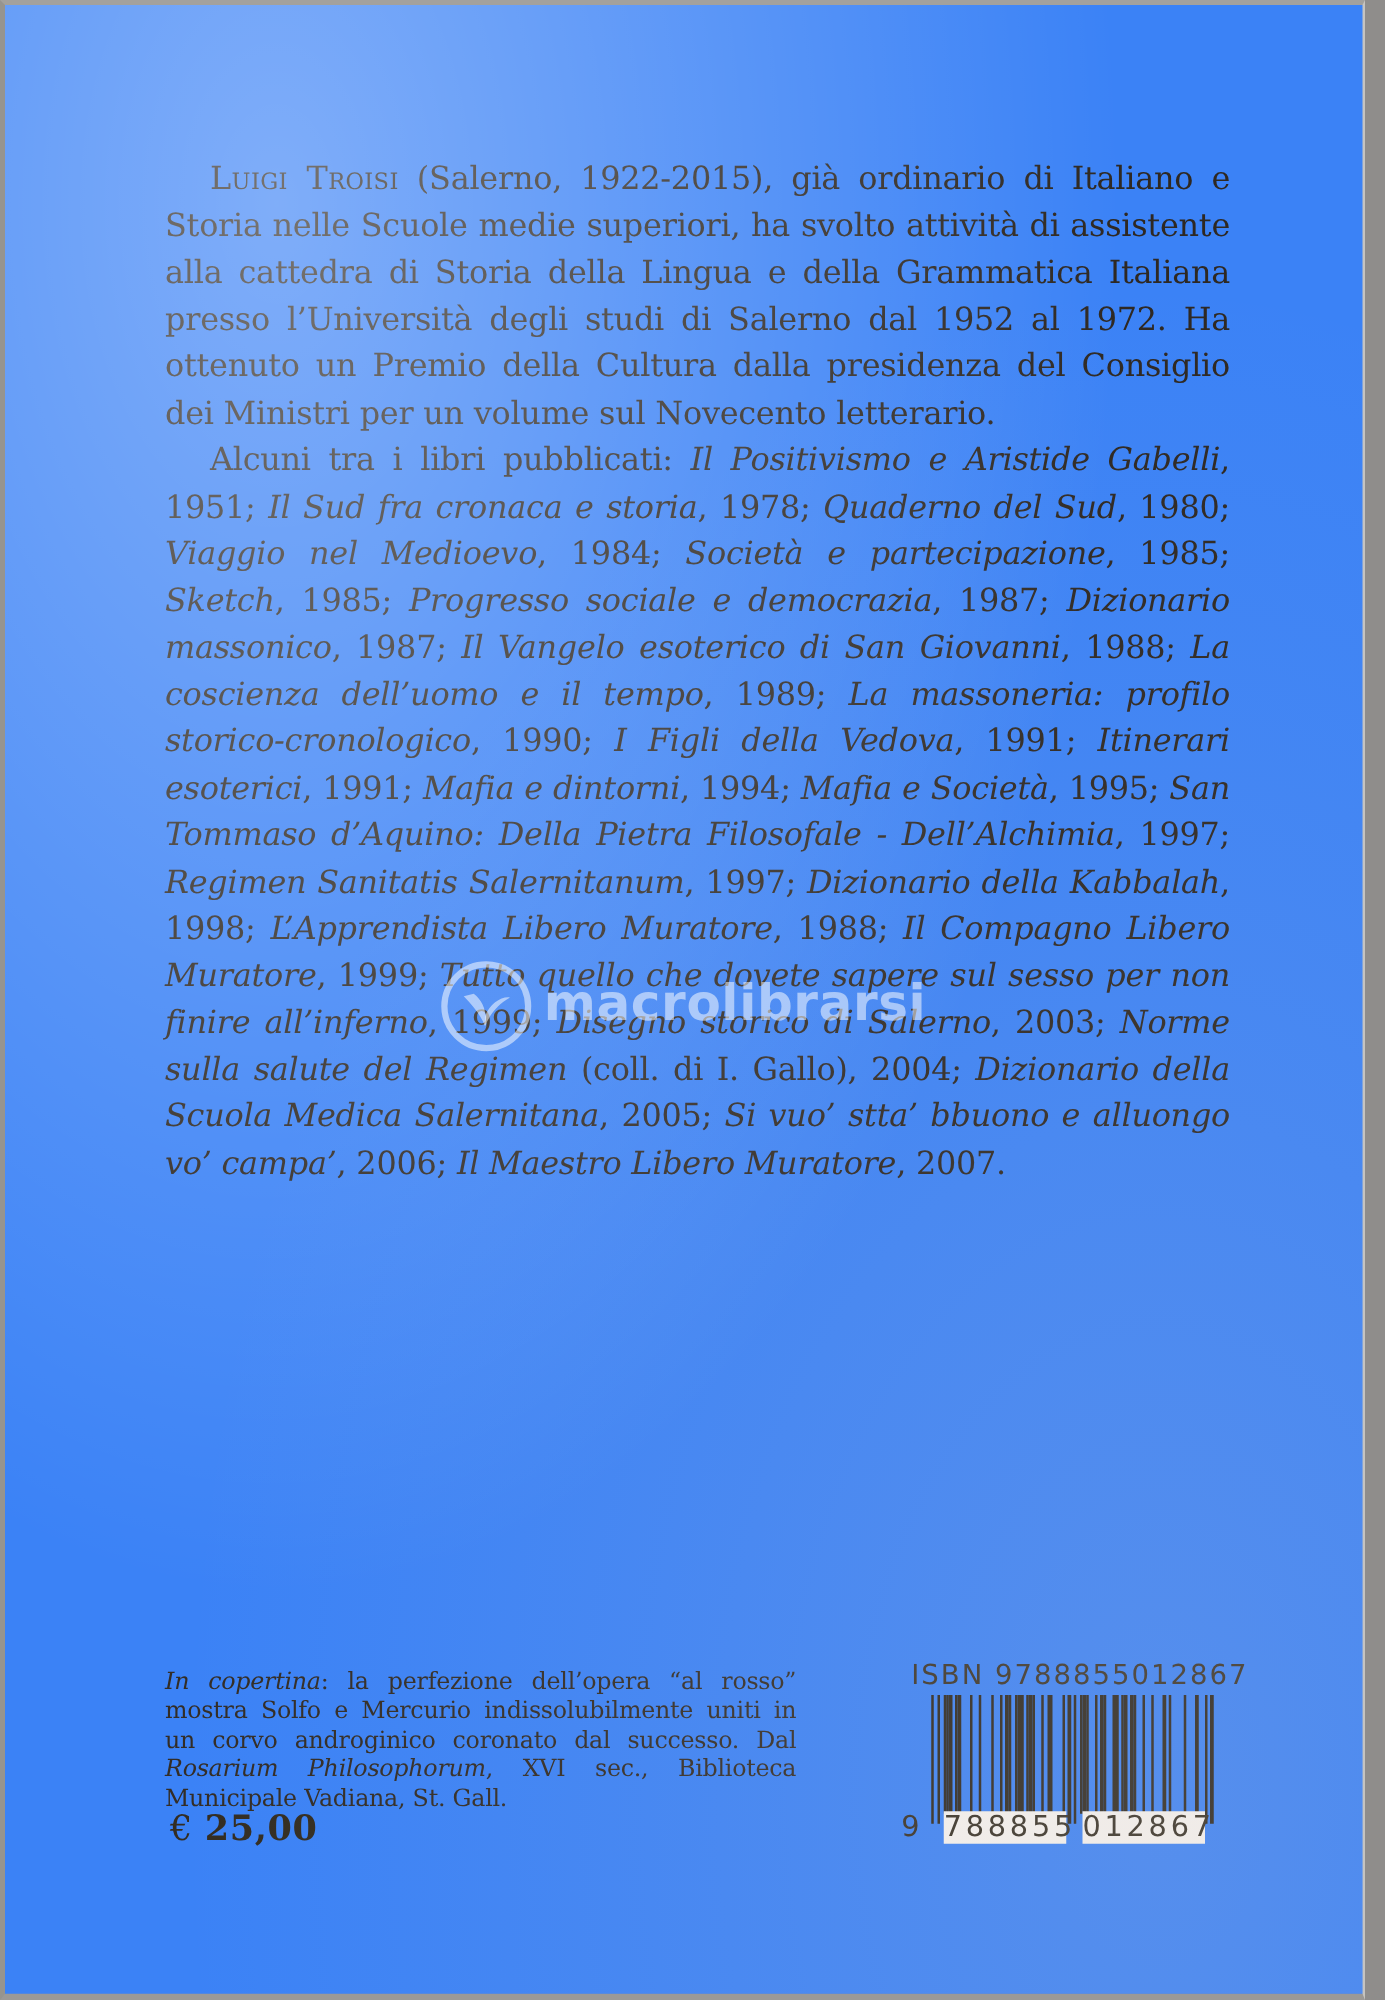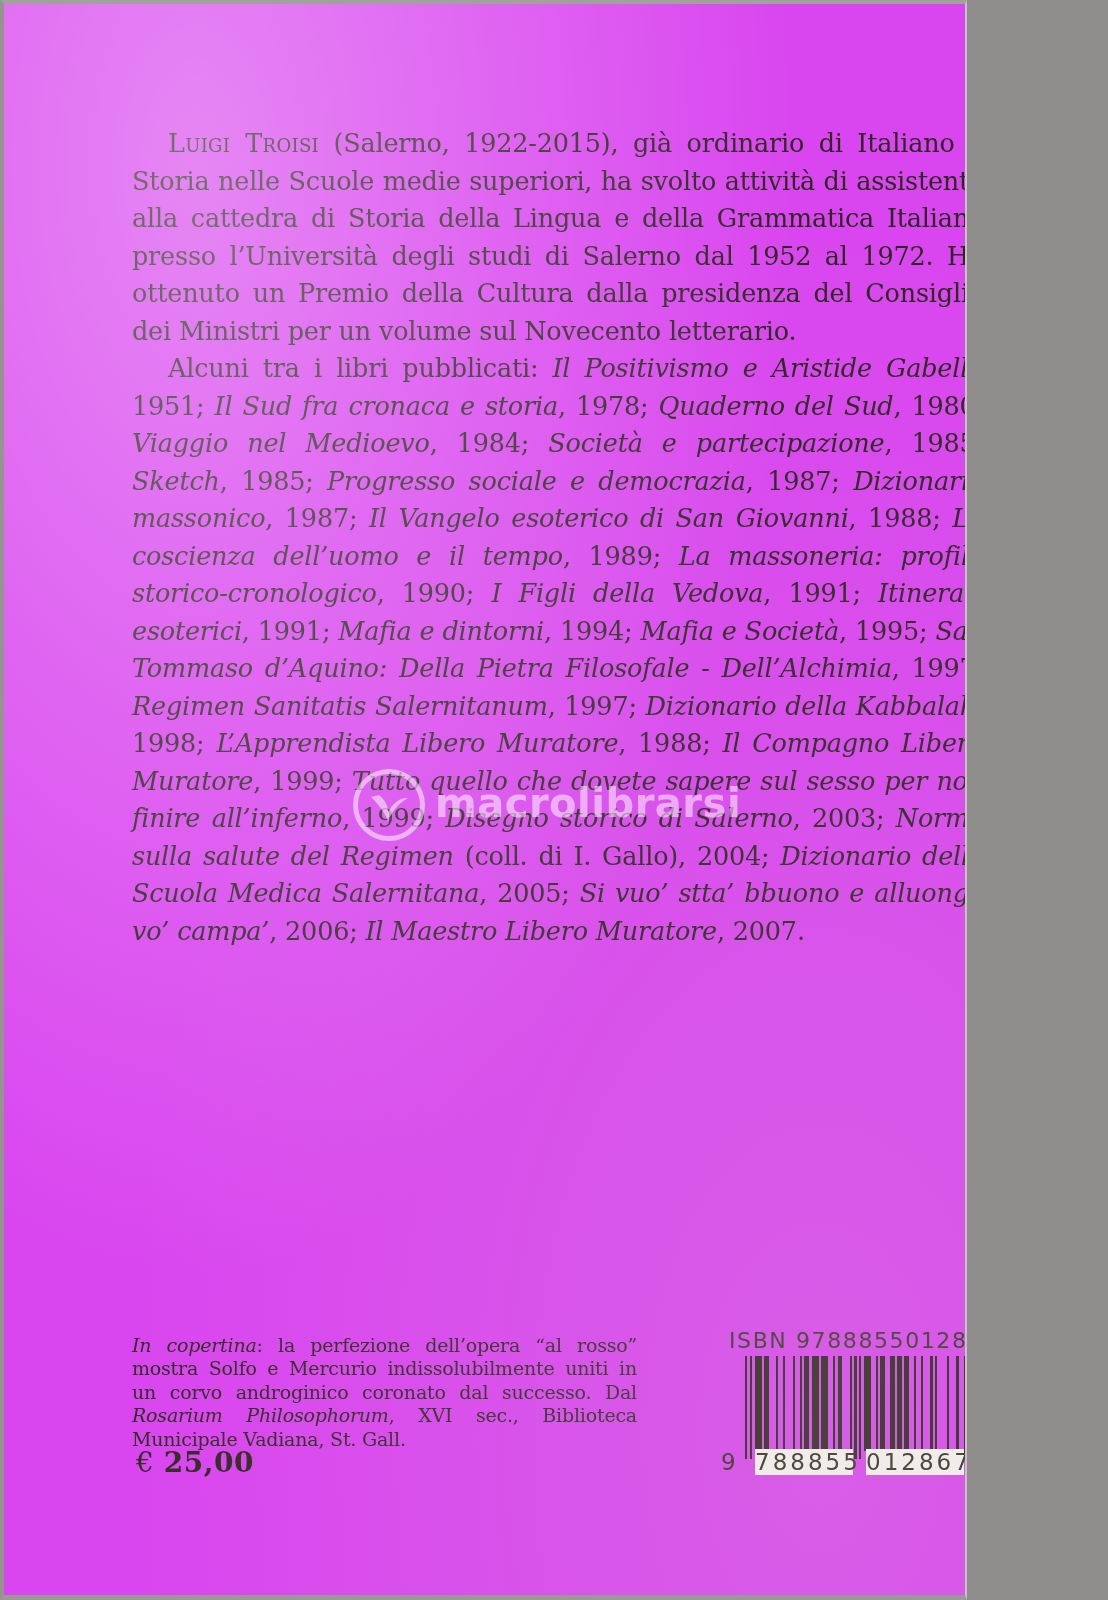--- a/index.html
+++ b/index.html
@@ -1,20 +1,20 @@
 <!DOCTYPE html>
 <html><head>
 <meta charset="utf-8">
 <style>
   html,body{margin:0;padding:0;background:#8f8d8b;}
   .scan{
     position:relative;
-    width:967px;height:1600px;
+    width:1092px;height:1600px;
     box-sizing:border-box;
-    background:#d946ef;
+    background:#3b82f6;
     border-left:4px solid #96948f;
     border-top:4px solid #a3a19d;
     border-bottom:5px solid #9b9997;
     border-right:2px solid #c6c4c1;
     overflow:hidden;
     font-family:"DejaVu Serif","Liberation Serif",serif;
     color:#2e2822;
   }
   
   .scan::after{

